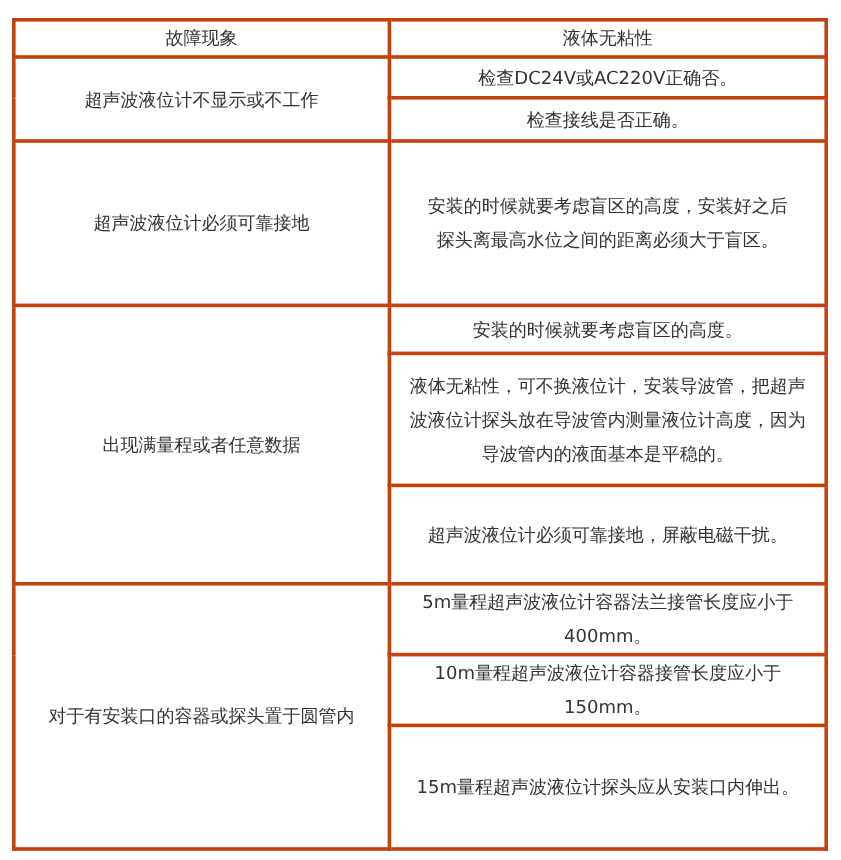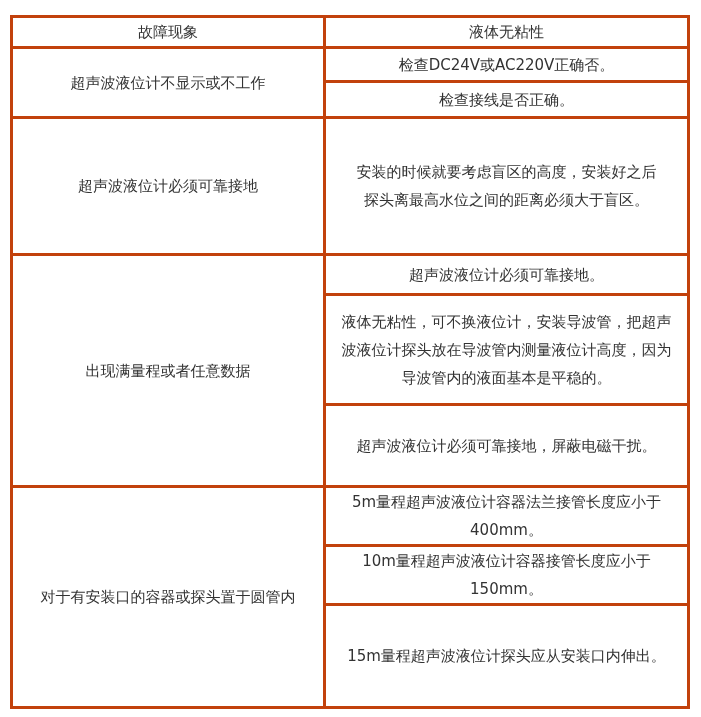--- a/index.html
+++ b/index.html
@@ -41,21 +41,21 @@
     <td>检查接线是否正确。</td>
   </tr>
 
   <tr style="height:137px">
     <td>超声波液位计必须可靠接地</td>
     <td style="padding:0 27px">安装的时候就要考虑盲区的高度，安装好之后探头离最高水位之间的距离必须大于盲区。</td>
   </tr>
 
   <tr style="height:40px">
     <td rowspan="3">出现满量程或者任意数据</td>
-    <td>超声波液位计必须可靠接地。</td>
+    <td>安装的时候就要考虑盲区的高度。</td>
   </tr>
   <tr style="height:110px">
     <td>液体无粘性，可不换液位计，安装导波管，把超声波液位计探头放在导波管内测量液位计高度，因为导波管内的液面基本是平稳的。</td>
   </tr>
   <tr style="height:82px">
     <td style="padding:0 16px">超声波液位计必须可靠接地，屏蔽电磁干扰。</td>
   </tr>
 
   <tr style="height:55px">
     <td rowspan="3" style="padding:0 14px">对于有安装口的容器或探头置于圆管内</td>

